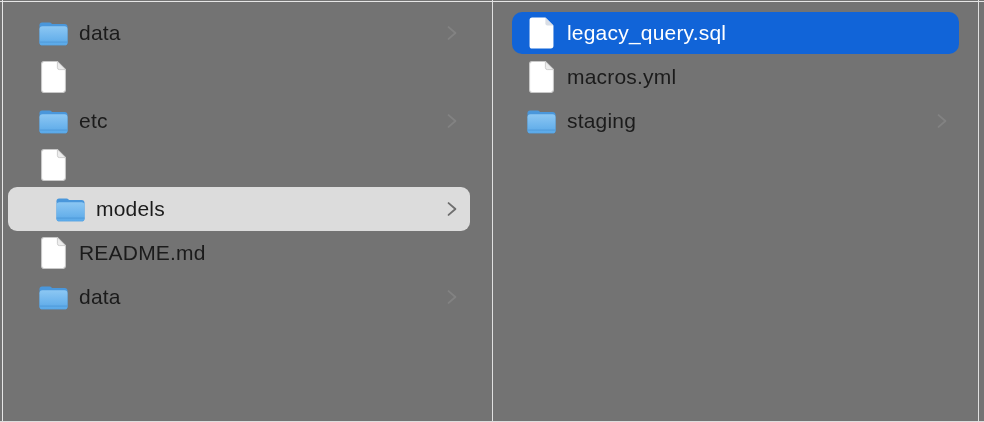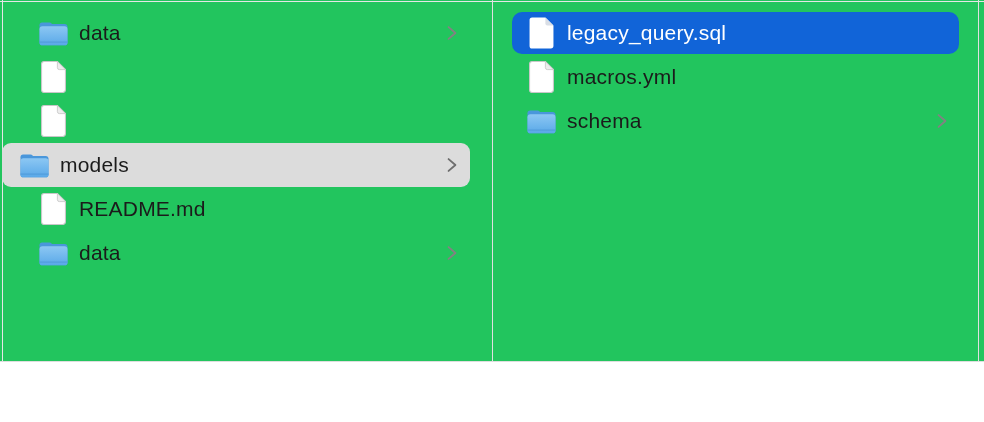--- a/index.html
+++ b/index.html
@@ -1,19 +1,19 @@
 <!DOCTYPE html>
 <html><head>
 <meta charset="utf-8">
 <style>
   html,body{margin:0;padding:0;background:#fff;}
   .finder{
     position:relative;
-    width:984px;height:362px;
-    background:#22c55e;
+    width:984px;height:422px;
+    background:#737373;
     font-family:"Liberation Sans","DejaVu Sans",sans-serif;
     overflow:hidden;
     -webkit-font-smoothing:antialiased;
   }
   
   .hline{position:absolute;left:0;right:0;height:1px;background:var(--divider,#e6e6e6);}
   .hline.top{top:1px;}
   .hline.bottom{bottom:0;background:#dedede;}
   .vline{position:absolute;top:0;bottom:0;width:1px;background:var(--divider,#e6e6e6);}
   .vline.left-edge{left:2px;}
@@ -35,21 +35,21 @@
 
   .icon{width:33px;display:inline-flex;align-items:center;justify-content:center;margin-right:9px;flex:0 0 33px;line-height:0;}
   .label{font-size:21px;color:var(--text,#1b1b1b);white-space:nowrap;letter-spacing:.2px;}
 
   .chevron{position:absolute;top:50%;transform:translateY(-50%);color:var(--chevron,#828282);line-height:0;}
   #col-0 .row .chevron{right:34px;}
   #col-1 .row .chevron{right:30px;}
 
   
   #col-0 .row.sel-inactive{
-    margin-right:22px;padding-left:16px;
+    margin-left:6px;margin-right:22px;padding-left:46px;
     background:var(--sel-inactive,#dcdcdc);
     border-radius:9px;
   }
   #col-0 .row.sel-inactive .chevron{right:12px;color:#6f6f6f;}
 
   
   #col-1 .row.sel-active{
     margin:1px 19px;height:42px;padding-left:13px;
     background:var(--sel-active,#1164d8);
     border-radius:10px;
@@ -91,20 +91,42 @@
       <div class="row">
         <span class="icon">
   <svg width="26" height="32" viewBox="0 0 26 32" aria-hidden="true">
     <path class="doc-page" d="M3.1 0.55 H16.4 L24.45 8.6 V28.8 a2.7 2.7 0 0 1 -2.7 2.7 H3.1 a2.55 2.55 0 0 1 -2.55 -2.55 V3.1 A2.55 2.55 0 0 1 3.1 0.55 Z" fill="#ffffff" stroke="#c8c8c8" stroke-width="1.1"></path>
     <path class="doc-fold" d="M16.4 0.55 L24.45 8.6 H18.4 a2 2 0 0 1 -2 -2 Z" fill="#ededed" stroke="#c8c8c8" stroke-width="0.9"></path>
   </svg>
 </span>
       </div>
       <div class="row">
         <span class="icon">
+  <svg width="33" height="30" viewBox="0 0 33 30" aria-hidden="true">
+    <defs>
+      <linearGradient id="folder-front-grad" x1="0" y1="0" x2="0" y2="1">
+        <stop offset="0" stop-color="#8cc7f3"></stop>
+        <stop offset="1" stop-color="#59a8e8"></stop>
+      </linearGradient>
+    </defs>
+    <path d="M2.5 7 a2.6 2.6 0 0 1 2.6 -2.6 h7.4 a2.6 2.6 0 0 1 2.1 1.05 l1.9 2.55 h-14 z" fill="#4a97db"></path>
+    <rect x="2.5" y="5.9" width="28" height="21.4" rx="2.9" fill="#4a97db"></rect>
+    <rect x="2.5" y="8.3" width="28" height="19" rx="2.9" fill="url(#folder-front-grad)"></rect>
+    <rect x="2.5" y="23.4" width="28" height="1.4" fill="#4793d4" opacity="0.5"></rect>
+  </svg>
+</span>
+        <span class="label">etc</span>
+        <span class="chevron">
+  <svg width="12" height="17" viewBox="0 0 12 17" aria-hidden="true">
+    <path d="M2.6 2.6 L9.4 8.5 L2.6 14.4" fill="none" stroke="currentColor" stroke-width="1.9" stroke-linecap="round" stroke-linejoin="round"></path>
+  </svg>
+</span>
+      </div>
+      <div class="row">
+        <span class="icon">
   <svg width="26" height="32" viewBox="0 0 26 32" aria-hidden="true">
     <path class="doc-page" d="M3.1 0.55 H16.4 L24.45 8.6 V28.8 a2.7 2.7 0 0 1 -2.7 2.7 H3.1 a2.55 2.55 0 0 1 -2.55 -2.55 V3.1 A2.55 2.55 0 0 1 3.1 0.55 Z" fill="#ffffff" stroke="#c8c8c8" stroke-width="1.1"></path>
     <path class="doc-fold" d="M16.4 0.55 L24.45 8.6 H18.4 a2 2 0 0 1 -2 -2 Z" fill="#ededed" stroke="#c8c8c8" stroke-width="0.9"></path>
   </svg>
 </span>
       </div>
       <div class="row sel-inactive">
         <span class="icon">
   <svg width="33" height="30" viewBox="0 0 33 30" aria-hidden="true">
     <defs>
@@ -186,21 +208,21 @@
         <stop offset="0" stop-color="#8cc7f3"></stop>
         <stop offset="1" stop-color="#59a8e8"></stop>
       </linearGradient>
     </defs>
     <path d="M2.5 7 a2.6 2.6 0 0 1 2.6 -2.6 h7.4 a2.6 2.6 0 0 1 2.1 1.05 l1.9 2.55 h-14 z" fill="#4a97db"></path>
     <rect x="2.5" y="5.9" width="28" height="21.4" rx="2.9" fill="#4a97db"></rect>
     <rect x="2.5" y="8.3" width="28" height="19" rx="2.9" fill="url(#folder-front-grad)"></rect>
     <rect x="2.5" y="23.4" width="28" height="1.4" fill="#4793d4" opacity="0.5"></rect>
   </svg>
 </span>
-        <span class="label">schema</span>
+        <span class="label">staging</span>
         <span class="chevron">
   <svg width="12" height="17" viewBox="0 0 12 17" aria-hidden="true">
     <path d="M2.6 2.6 L9.4 8.5 L2.6 14.4" fill="none" stroke="currentColor" stroke-width="1.9" stroke-linecap="round" stroke-linejoin="round"></path>
   </svg>
 </span>
       </div>
     </div>
   <div class="vline div2"></div>
 
   <div class="hline bottom"></div>

